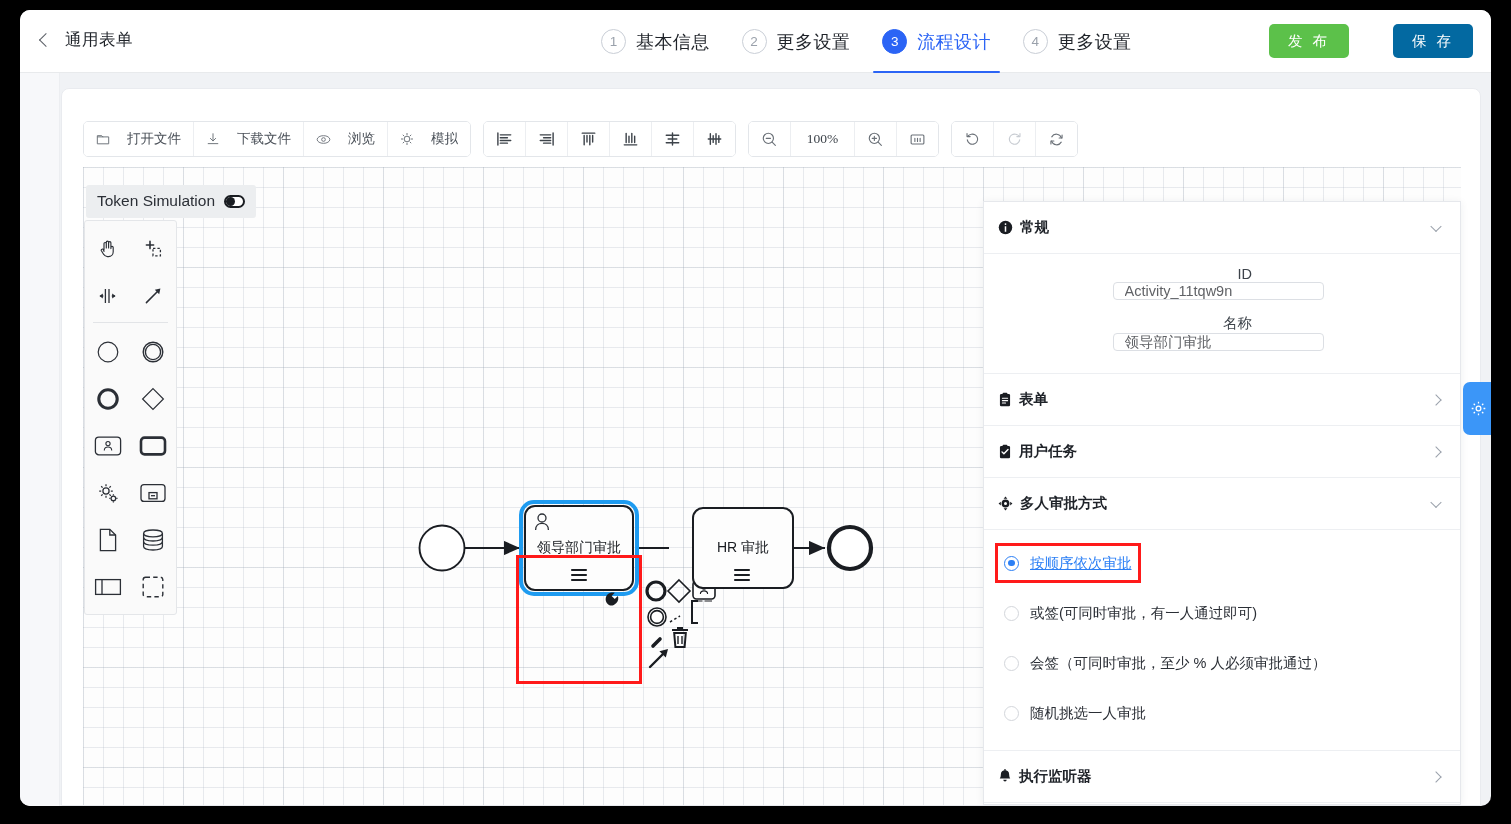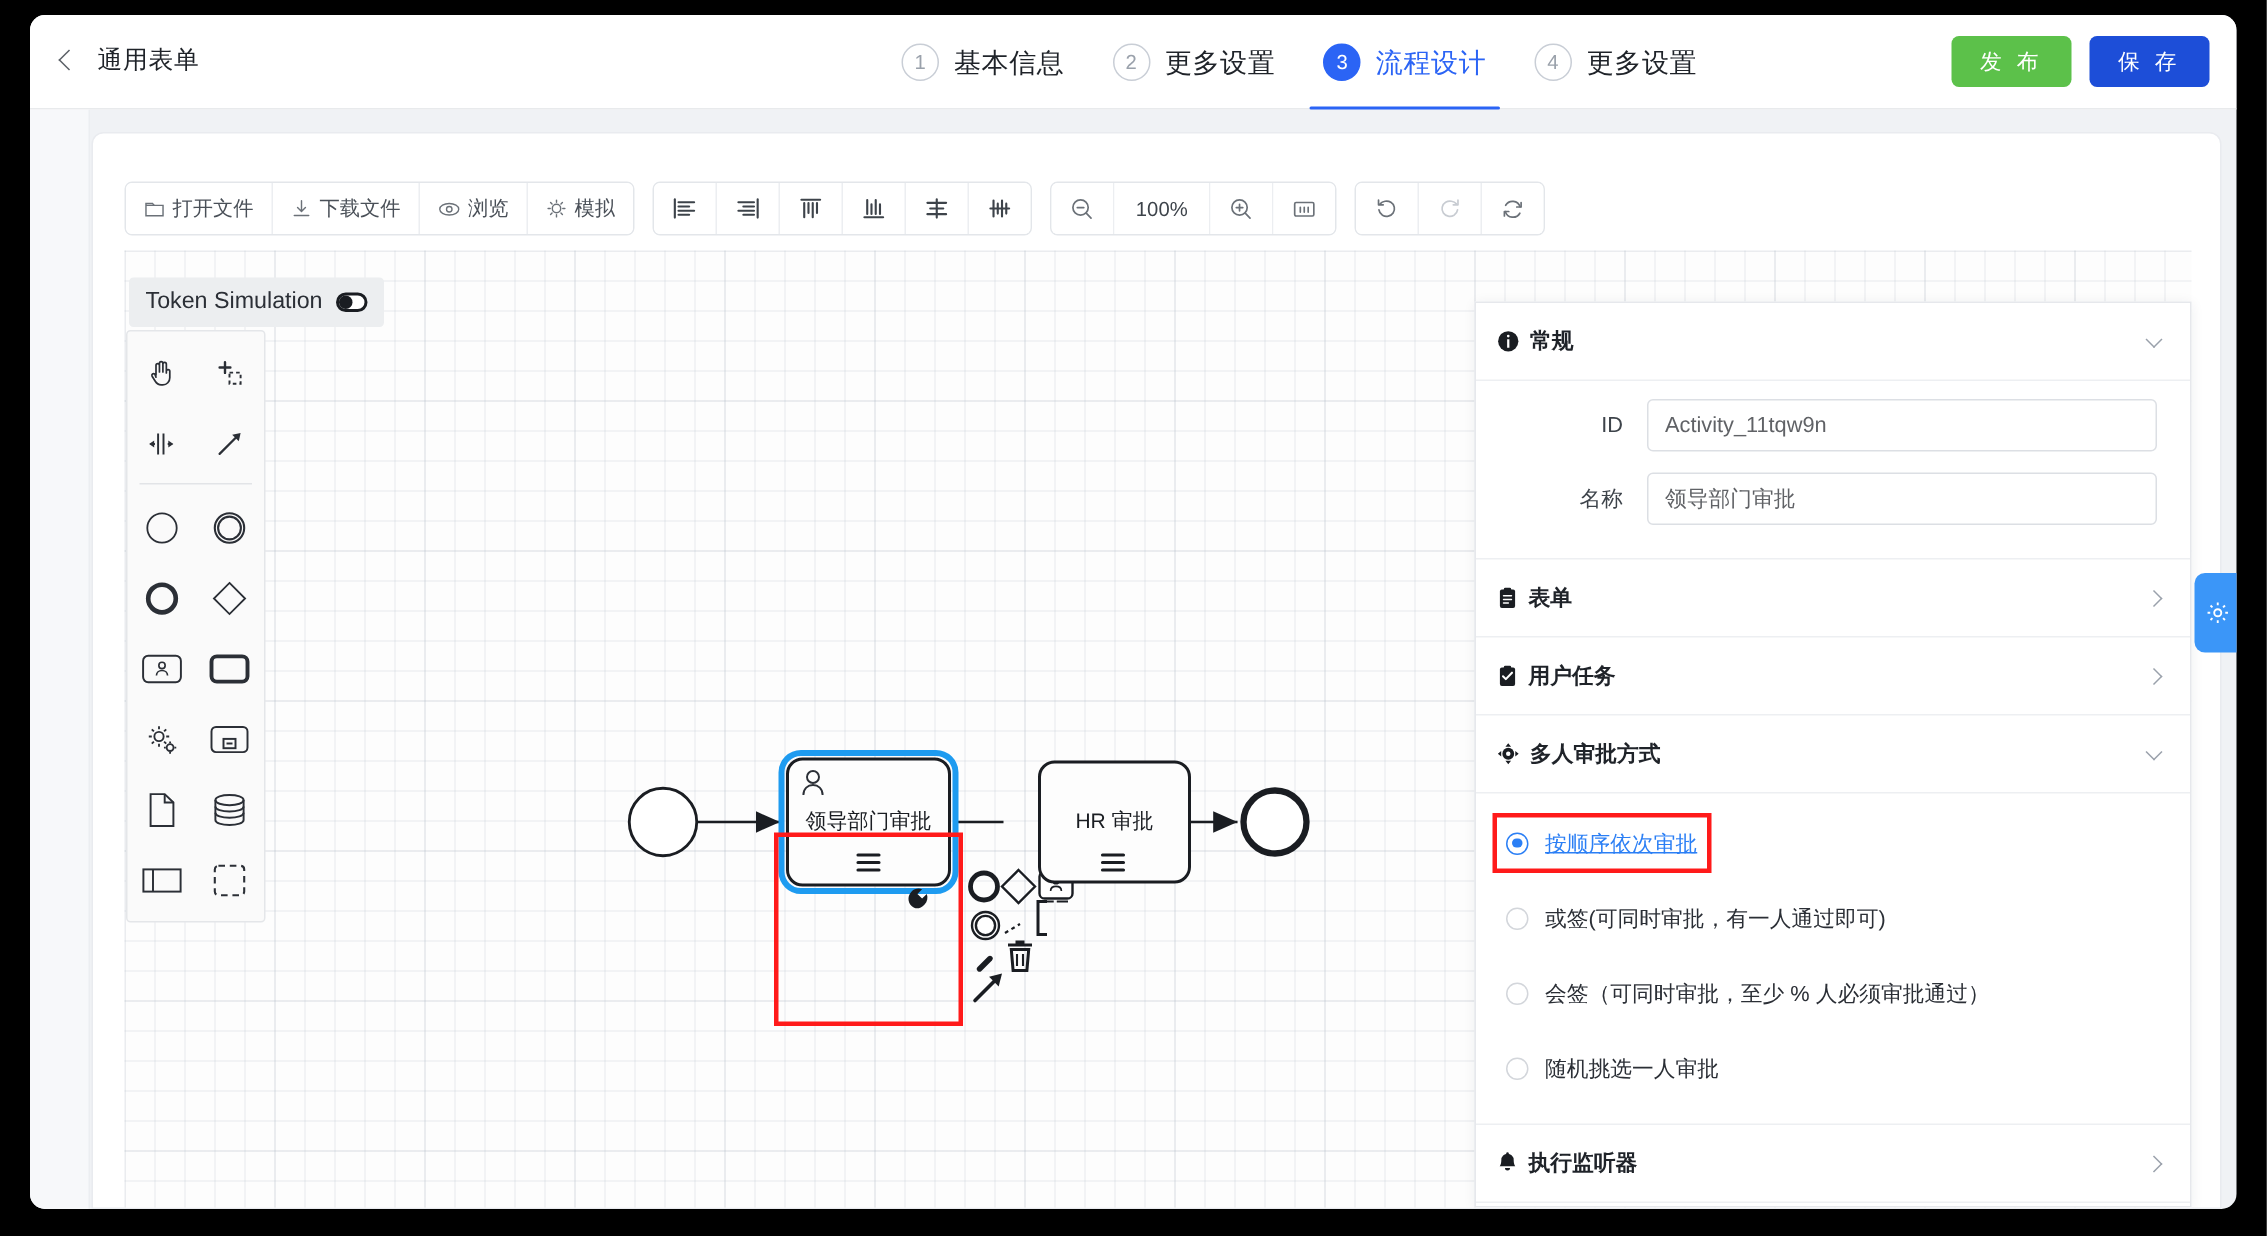--- a/index.html
+++ b/index.html
@@ -70,21 +70,21 @@
     position: absolute; right: 18px; top: 14px;
     display: flex; gap: 12px;
   }
   .hbtn {
     height: 34px; padding: 0 19px; border: none; border-radius: 5px;
     color: #fff; font-size: 14.5px; letter-spacing: 3px;
     cursor: pointer; font-family: inherit;
     display: flex; align-items: center; justify-content: center;
   }
   .hbtn.publish { background: #5cc14a; }
-  .hbtn.save    { background: #1d4ed8; }
+  .hbtn.save    { background: #0369a1; margin-left: 32px; }
 
   
   #left-rail {
     position: absolute; left: 0; top: 63px;
     width: 40px; height: 733px;
     background: #f7f8fa;
     border-right: 1px solid #eceef1;
   }
 
   
@@ -102,24 +102,24 @@
   #toolbar {
     position: absolute; left: 21px; top: 32px;
     display: flex; gap: 12px; z-index: 6;
   }
   .tgroup {
     display: flex; background: #fff;
     border: 1px solid #e3e6ea; border-radius: 5px; overflow: hidden;
   }
   .tbtn {
     height: 34px; min-width: 34px; padding: 0 12px;
-    display: flex; align-items: center; justify-content: center; gap: 5px;
+    display: flex; align-items: center; justify-content: center; gap: 17px;
     font-size: 13.5px; color: #4a5058; background: #fff;
     border: none; border-right: 1px solid #eceef1;
-    cursor: pointer; font-family: Liberation Sans, sans-serif; white-space: nowrap;
+    cursor: pointer; font-family: Liberation Serif, serif; white-space: nowrap;
   }
   .tbtn:last-child { border-right: none; }
   .tbtn .ic { display: flex; align-items: center; }
   .tbtn.zoomval { font-size: 13.5px; color: #3d434a; min-width: 64px; cursor: default; }
   .tbtn.disabled { color: #c8ccd2; }
 
   
   #canvas {
     position: absolute; left: 21px; top: 78px;
     width: 1378px; height: 640px;
@@ -190,21 +190,21 @@
   .sec-head .stitle { font-size: 14.5px; color: #1f2329; font-weight: bold; }
   .sec-head .chev {
     position: absolute; right: 20px; top: 50%;
     width: 8px; height: 8px;
     border-right: 1.5px solid #9aa1ab; border-bottom: 1.5px solid #9aa1ab;
   }
   .chev.down { transform: translateY(-70%) rotate(45deg); }
   .chev.right { transform: translateY(-50%) rotate(-45deg); }
 
   .sec-body { padding: 12px 22px 18px 14px; border-bottom: 1px solid #edeff2; }
-  .field { display: flex; align-items: center; margin-bottom: 14px; }
+  .field { display: flex; align-items: center; margin-bottom: 14px; flex-direction: column; }
   .field:last-child { margin-bottom: 4px; }
   .field .flabel {
     width: 100px; text-align: right; padding-right: 16px;
     font-size: 14.5px; color: #3d434a;
   }
   .field input {
     flex: 1; height: 35px; padding: 0 11px;
     border: 1px solid #dcdfe4; border-radius: 4px;
     font-size: 14.5px; color: #606266; background: #fff;
     font-family: inherit; outline: none;

